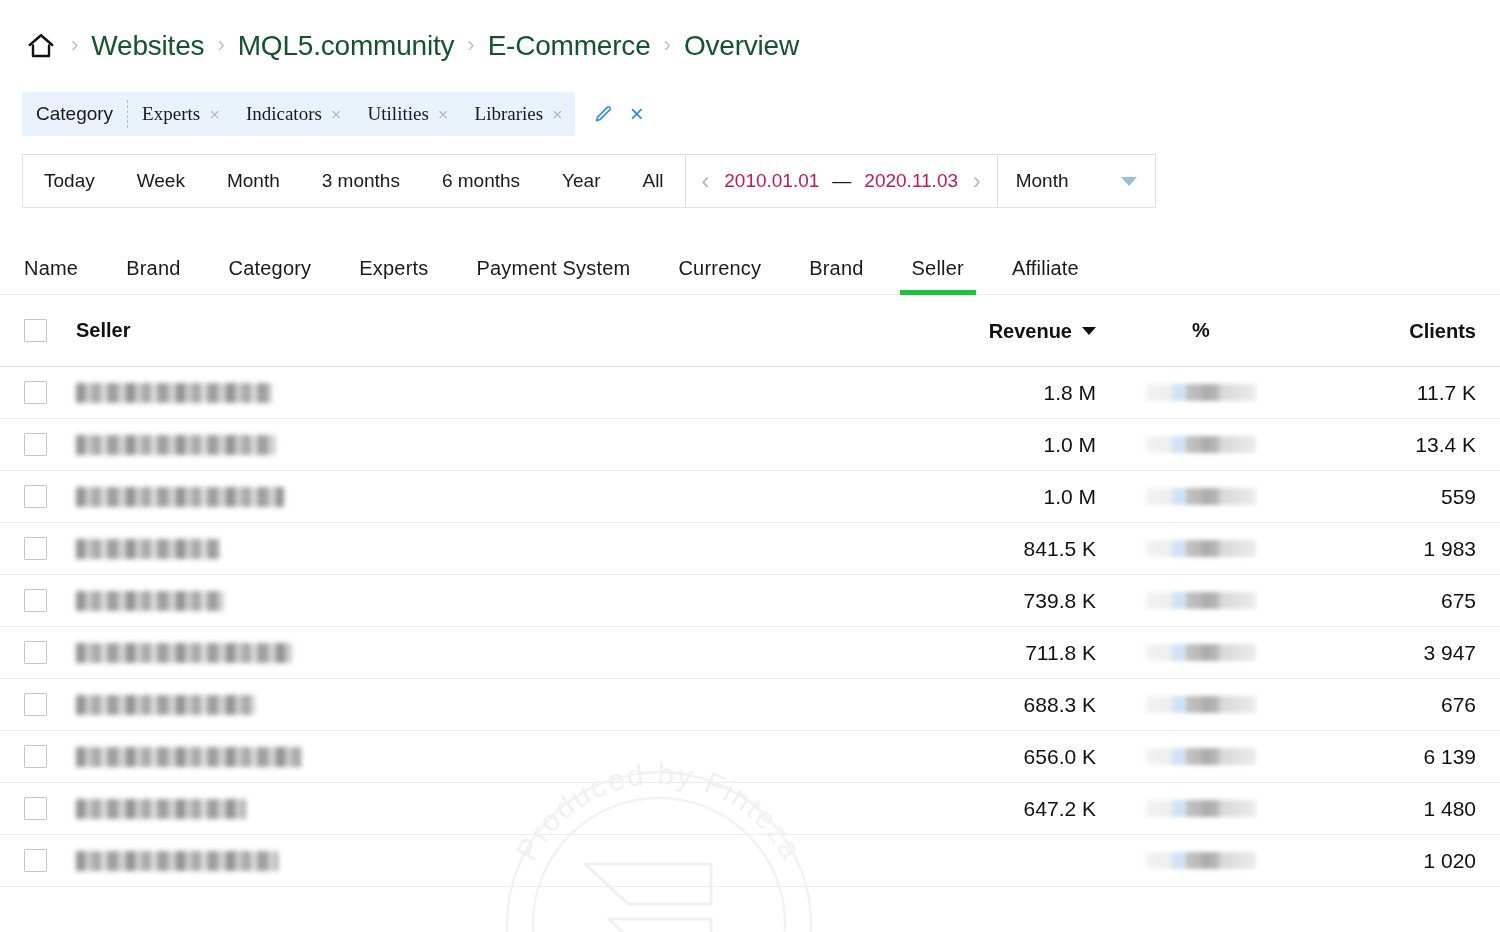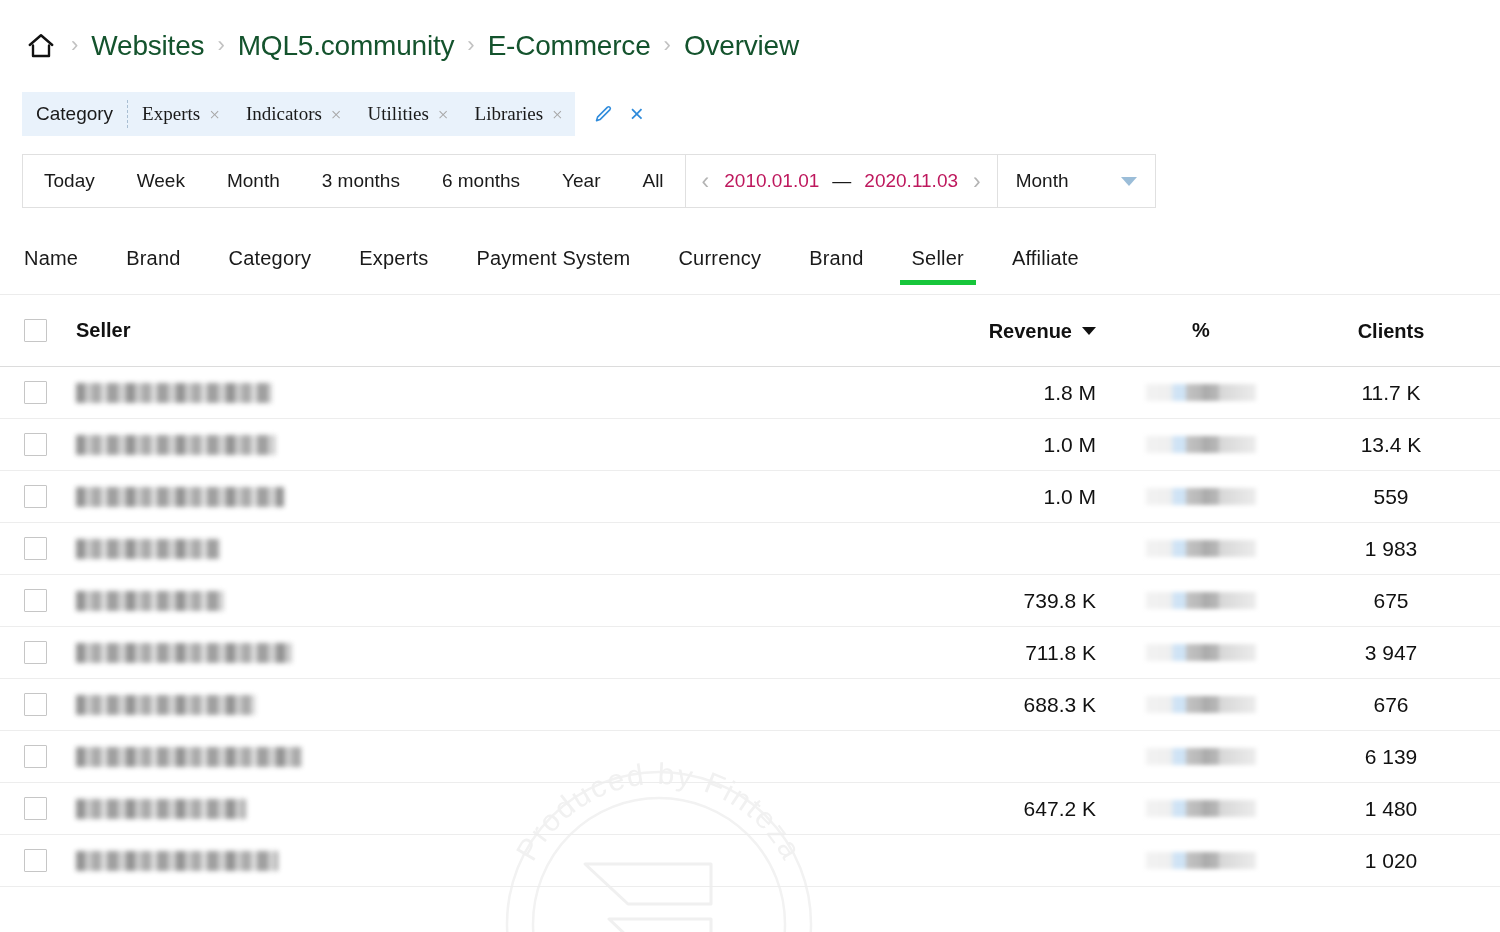--- a/index.html
+++ b/index.html
@@ -111,21 +111,21 @@
   .caret-down {
     width: 0; height: 0;
     border-left: 8px solid transparent;
     border-right: 8px solid transparent;
     border-top: 9px solid #9bbdd8;
   }
 
   
   .tabs {
     display: flex;
-    align-items: center;
+    align-items: flex-end;
     margin: 29px 0 0 0;
     padding-left: 22px;
     height: 58px;
     border-bottom: 1px solid #ececec;
     gap: 0;
   }
   .tab {
     position: relative;
     font-size: 20px;
     color: #1a1a1a;
@@ -165,21 +165,21 @@
   .cb {
     width: 23px; height: 23px;
     border: 1px solid #c6c6c6;
     background: #fff;
     border-radius: 1px;
     cursor: pointer;
   }
   .c-name { flex: 1 1 auto; display: flex; align-items: center; }
   .c-rev { width: 270px; text-align: right; font-size: 21px; color: #111; }
   .c-pct { width: 210px; display: flex; justify-content: center; align-items: center; }
-  .c-clients { width: 170px; text-align: center; font-size: 21px; color: #111; }
+  .c-clients { width: 170px; text-align: right; font-size: 21px; color: #111; }
   .th-text { font-size: 20px; font-weight: bold; color: #111; }
   .th-sort { display: inline-flex; align-items: center; gap: 10px; justify-content: flex-end; }
   .sort-caret {
     width: 0; height: 0;
     border-left: 7px solid transparent;
     border-right: 7px solid transparent;
     border-top: 8px solid #111;
   }
 
   
@@ -400,20 +400,21 @@
         </div>
         <div class="c-clients">559</div>
       </div>
       <div class="trow">
         <div class="c-check">
           <span class="cb"></span>
         </div>
         <div class="c-name">
           <span class="redact redact-name" style="width:144px"></span>
         </div>
+        <div class="c-rev">841.5 K</div>
         <div class="c-pct">
           <span class="redact-pct"></span>
         </div>
         <div class="c-clients">1 983</div>
       </div>
       <div class="trow">
         <div class="c-check">
           <span class="cb"></span>
         </div>
         <div class="c-name">
@@ -451,20 +452,21 @@
         </div>
         <div class="c-clients">676</div>
       </div>
       <div class="trow">
         <div class="c-check">
           <span class="cb"></span>
         </div>
         <div class="c-name">
           <span class="redact redact-name" style="width:226px"></span>
         </div>
+        <div class="c-rev">656.0 K</div>
         <div class="c-pct">
           <span class="redact-pct"></span>
         </div>
         <div class="c-clients">6 139</div>
       </div>
       <div class="trow">
         <div class="c-check">
           <span class="cb"></span>
         </div>
         <div class="c-name">

